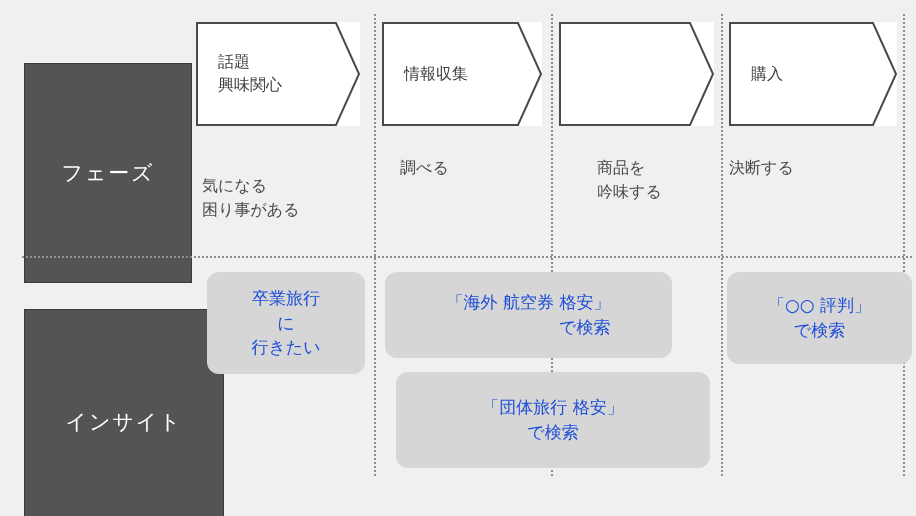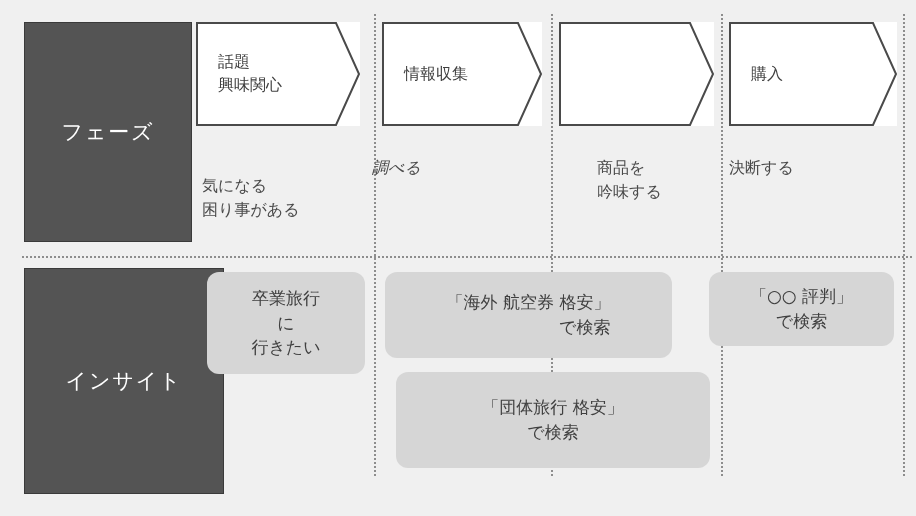--- a/index.html
+++ b/index.html
@@ -28,20 +28,21 @@
   .row-label {
     position: absolute;
     background: #545454;
     border: 1px solid #3a3a3a;
     box-sizing: border-box;
     display: flex;
     align-items: center;
     justify-content: center;
     color: #ffffff;
     letter-spacing: 0.09em;
+    margin-top: 41px;
   }
   #row-label-phase {
     left: 24px;  top: 22px;
     width: 168px; height: 220px;
     font-size: 21px;
   }
   #row-label-insight {
     left: 24px;  top: 268px;
     width: 200px; height: 226px;
     font-size: 21px;
@@ -107,21 +108,21 @@
   .bubble {
     position: absolute;
     background: #d6d6d6;
     border-radius: 12px;
     display: flex;
     align-items: center;
     justify-content: center;
     text-align: center;
     font-size: 17px;
     line-height: 1.45;
-    color: #404040;
+    color: #1d4ed8;
     white-space: pre-line;
     box-sizing: border-box;
     padding: 20px 8px;
   }
 </style>
 </head>
 <body>
 
 <div id="canvas">
 
@@ -148,21 +149,21 @@
   </div>
   <div class="phase-sub" style="left:202px;margin-top:18px;">気になる
 困り事がある</div>
 
   <div class="chevron" style="left:382px; width:160px;">
     <svg class="chev-svg" viewBox="0 0 160 104" preserveAspectRatio="none">
       <polygon points="1,1 136,1 159,52 136,103 1,103" fill="#ffffff" stroke="#4a4a4a" stroke-width="2" vector-effect="non-scaling-stroke"></polygon>
     </svg>
     <span class="chev-text">情報収集</span>
   </div>
-  <div class="phase-sub" style="left:372px;font-style:italic;">調べる</div>
+  <div class="phase-sub" style="left:400px;">調べる</div>
 
   <div class="chevron" style="left:559px; width:155px;">
     <svg class="chev-svg" viewBox="0 0 155 104" preserveAspectRatio="none">
       <polygon points="1,1 131,1 154,52 131,103 1,103" fill="#ffffff" stroke="#4a4a4a" stroke-width="2" vector-effect="non-scaling-stroke"></polygon>
     </svg>
   </div>
   <div class="phase-sub" style="left:559px;margin-left:38px;">商品を
 吟味する</div>
 
   <div class="chevron" style="left:729px; width:168px;">
@@ -176,16 +177,16 @@
   <div class="bubble" style="left:207px; top:272px; width:158px; height:102px;">卒業旅行
 に
 行きたい</div>
 
   <div class="bubble" style="left:385px; top:272px; width:287px; height:86px;text-align:right;">「海外 航空券 格安」
 で検索</div>
 
   <div class="bubble" style="left:396px; top:372px; width:314px; height:96px;">「団体旅行 格安」
 で検索</div>
 
-  <div class="bubble" style="left:709px; top:272px; width:185px; height:74px;">「○○ 評判」
+  <div class="bubble" style="left:727px; top:272px; width:185px; height:92px;">「○○ 評判」
 で検索</div>
 
 </div>
 
 </body></html>

